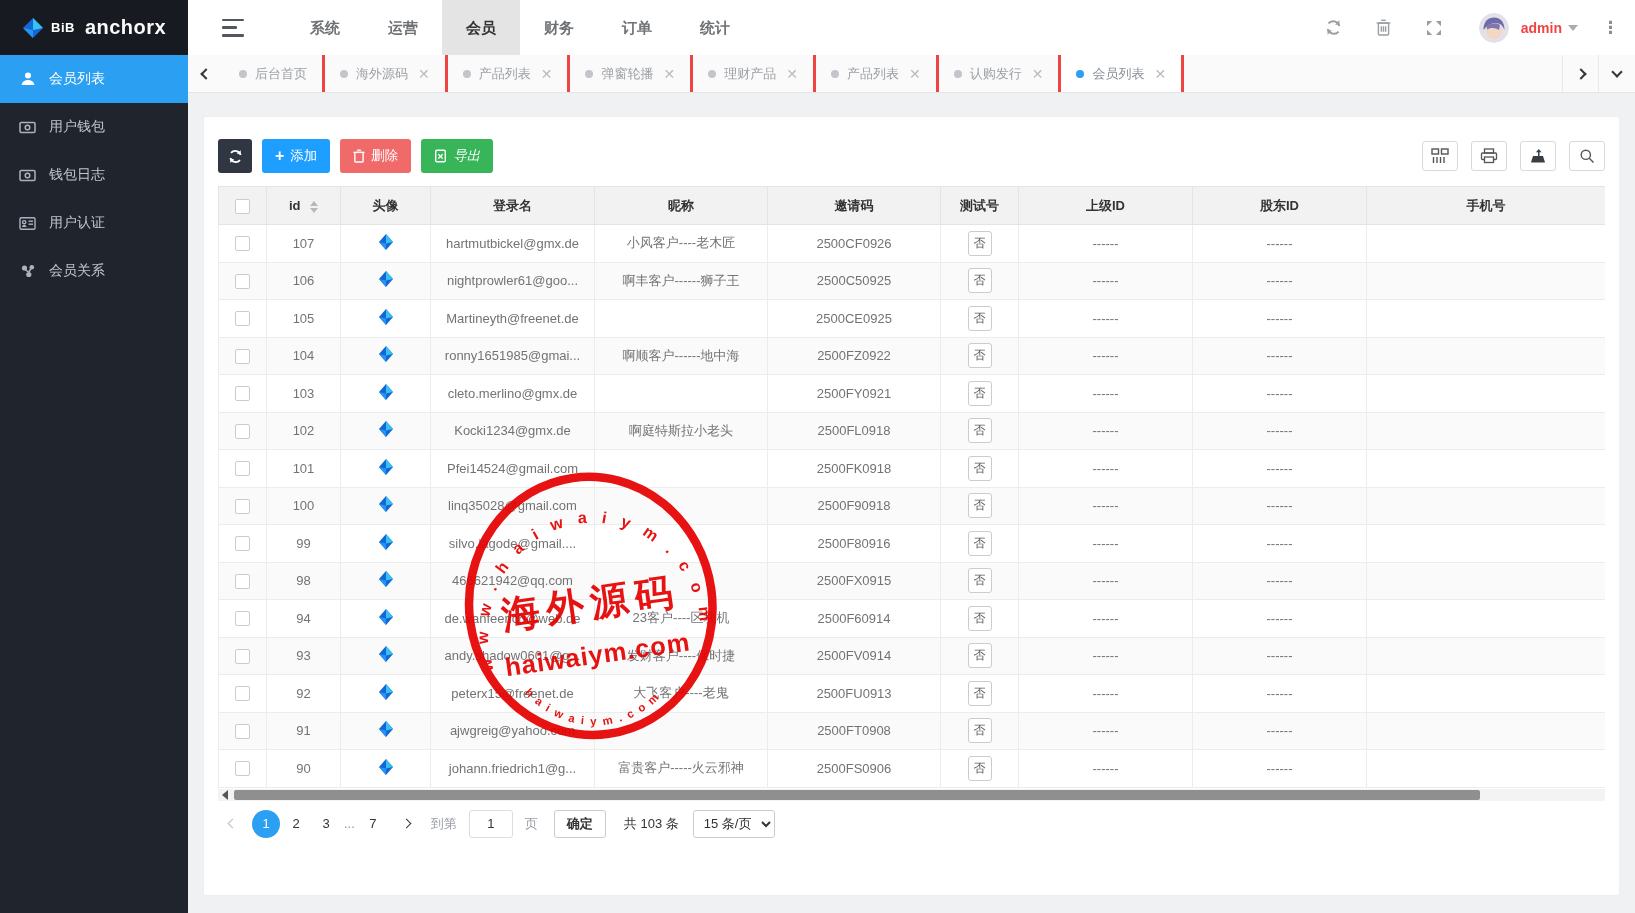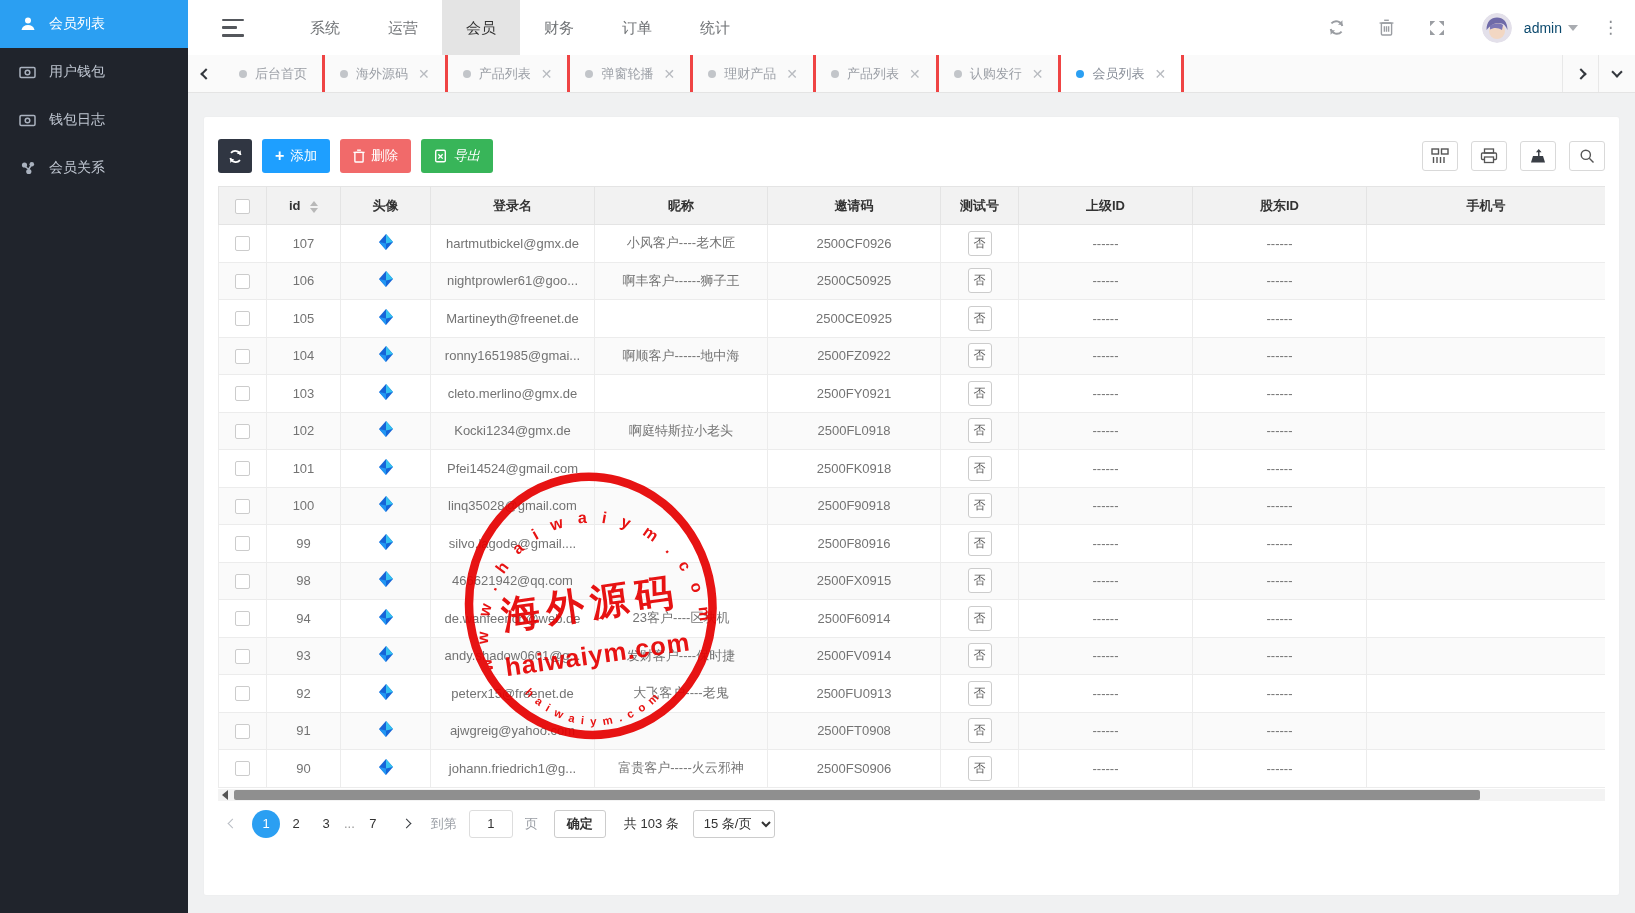--- a/index.html
+++ b/index.html
@@ -16,31 +16,31 @@
   .menu { list-style:none; }
   .menu-item { height:48px; display:flex; align-items:center; padding-left:19px; gap:13px;
     color:#bfc6d1; font-size:14px; cursor:pointer; }
   .menu-item .mi-icon { width:17px; height:17px; display:inline-flex; align-items:center; justify-content:center; color:#aab2bf; }
   .menu-item.active { background:#2b9ff2; color:#fff; }
   .menu-item.active .mi-icon { color:#fff; }
 
   
   .right { flex:1; display:flex; flex-direction:column; min-width:0; }
 
-  header { height:55px; background:#fff; display:flex; align-items:center; flex:0 0 55px; }
+  header { height:55px; background:#fff; display:flex; align-items:center; flex:0 0 55px;font-weight:bold; }
   .hamburger { margin-left:34px; width:22px; height:18px; display:flex; flex-direction:column; justify-content:space-between; cursor:pointer; }
   .hamburger i { display:block; height:2.5px; background:#54575c; border-radius:1px; }
   .hamburger i:nth-child(2){ width:70%; }
   .topnav { display:flex; margin-left:42px; height:55px; }
   .topnav-item { padding:0 24px; line-height:55px; font-size:15px; color:#6f7275; cursor:pointer; }
   .topnav-item.active { background:#e4e4e4; color:#333; }
   .header-actions { margin-left:auto; display:flex; align-items:center; padding-right:16px; }
   .hact { width:50px; display:flex; justify-content:center; align-items:center; cursor:pointer; }
   .avatar-wrap { width:30px; height:30px; border-radius:50%; overflow:hidden; margin-left:20px; cursor:pointer; flex:0 0 30px; }
-  .admin-name { font-size:14px; color:#0c4a6e; margin-left:12px; cursor:pointer; display:flex; align-items:center; gap:6px; }
+  .admin-name { font-size:14px; color:#ef4444; margin-left:12px; cursor:pointer; display:flex; align-items:center; gap:6px; }
   .caret-dn { width:0; height:0; border-left:5px solid transparent; border-right:5px solid transparent; border-top:6px solid #a9acb1; }
   .dots { font-size:17px; color:#8a8d92; margin-left:24px; cursor:pointer; line-height:1; letter-spacing:0; }
 
   
   .tabbar { height:38px; flex:0 0 38px; background:#fafafa; border-bottom:1px solid #e4e4e4; display:flex; align-items:stretch; }
   .tab-nav-btn { width:36px; display:flex; align-items:center; justify-content:center; cursor:pointer; border-right:1px solid #e8e8e8; }
   .tab-nav-btn.left-edge { border-right:none; }
   .tabs { display:flex; }
   .tab { display:flex; align-items:center; gap:8px; padding:0 15px; border-right:3px solid #ef4444; font-size:13px; color:#9a9ea5; cursor:pointer; background:transparent; }
   .tab.active { background:#fff; color:#8a909a; }
@@ -108,20 +108,29 @@
   
   .watermark { position:absolute; left:448px; top:458px; width:285px; height:292px; z-index:30;
     transform:rotate(-8deg); opacity:.92; pointer-events:none; }
 </style>
 </head>
 <body>
 
 <div class="app">
 
   <aside>
+    <div class="logo">
+      <svg width="22" height="22" viewBox="0 0 22 22">
+        <polygon points="11,1 21,11 11,21 1,11" fill="#1565d8"></polygon>
+        <polygon points="11,1 21,11 11,13" fill="#35c2f0"></polygon>
+        <polygon points="1,11 11,13 11,21" fill="#2196f3"></polygon>
+      </svg>
+      <span class="bib">BiB</span>
+      <span class="brandname">anchorx</span>
+    </div>
     <ul class="menu">
         <li class="menu-item active">
           <span class="mi-icon">
             <svg width="16" height="16" viewBox="0 0 16 16" fill="currentColor">
               <circle cx="8" cy="4.6" r="3"></circle>
               <path d="M1.5 14c.6-3.2 3.3-5 6.5-5s5.9 1.8 6.5 5z"></path>
             </svg>
           </span>
           <span>会员列表</span>
         </li>
@@ -135,20 +144,32 @@
           <span>用户钱包</span>
         </li>
         <li class="menu-item">
           <span class="mi-icon">
             <svg width="17" height="15" viewBox="0 0 17 15" fill="none" stroke="currentColor" stroke-width="1.5">
               <rect x="1" y="2.5" width="15" height="10" rx="1.2"></rect>
               <circle cx="8.5" cy="7.5" r="2.3"></circle>
             </svg>
           </span>
           <span>钱包日志</span>
+        </li>
+        <li class="menu-item">
+          <span class="mi-icon">
+            <svg width="17" height="15" viewBox="0 0 17 15" fill="none" stroke="currentColor" stroke-width="1.4">
+              <rect x="1" y="1.8" width="15" height="11.5" rx="1.2"></rect>
+              <circle cx="5.2" cy="6.2" r="1.6"></circle>
+              <path d="M2.9 11c.4-1.5 1.2-2.2 2.3-2.2s1.9.7 2.3 2.2z" fill="currentColor" stroke="none"></path>
+              <line x1="9.5" y1="5.2" x2="14" y2="5.2"></line>
+              <line x1="9.5" y1="8.2" x2="14" y2="8.2"></line>
+            </svg>
+          </span>
+          <span>用户认证</span>
         </li>
         <li class="menu-item">
           <span class="mi-icon">
             <svg width="16" height="16" viewBox="0 0 16 16" fill="currentColor">
               <path d="M5 6.5l4 3M11 5.5l-2.5 4" stroke="currentColor" stroke-width="1.5"></path>
               <circle cx="4.5" cy="5" r="2.6"></circle>
               <circle cx="11.8" cy="4.2" r="2.3"></circle>
               <circle cx="8.8" cy="11.5" r="2.6"></circle>
             </svg>
           </span>

